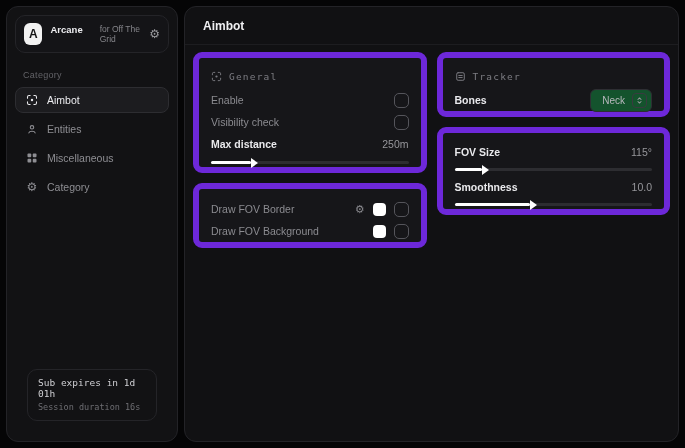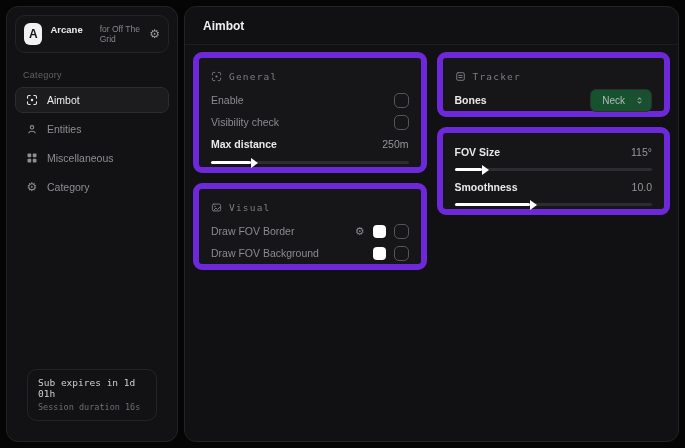--- a/index.html
+++ b/index.html
@@ -169,30 +169,20 @@
             <span class="right">
                 <span class="value">250m</span>
               </span>
           </div>
           <div class="slider">
             <div class="fill" style="width:20%"></div>
           </div>
         </section>
 
         <section class="card">
-          <div class="card-header">
-            <span>
-              <svg width="11" height="11" viewBox="0 0 16 16" fill="none" stroke="currentColor" stroke-width="1.4" stroke-linecap="round" stroke-linejoin="round">
-                <rect x="2" y="3" width="12" height="10" rx="2"></rect>
-                <circle cx="5.8" cy="6.5" r="1.1" fill="currentColor" stroke="none"></circle>
-                <path d="M4 12l3.2-3.2 2.2 2.2L13 7.5"></path>
-              </svg>
-            </span>
-            <span>Visual</span>
-          </div>
 
           <div class="row">
             <span class="label dim">Draw FOV Border</span>
             <span class="right">
               <span class="row-gear">⚙</span>
               <span class="swatch" style="background:#ffffff"></span>
               <span class="checkbox"></span>
             </span>
           </div>
 

